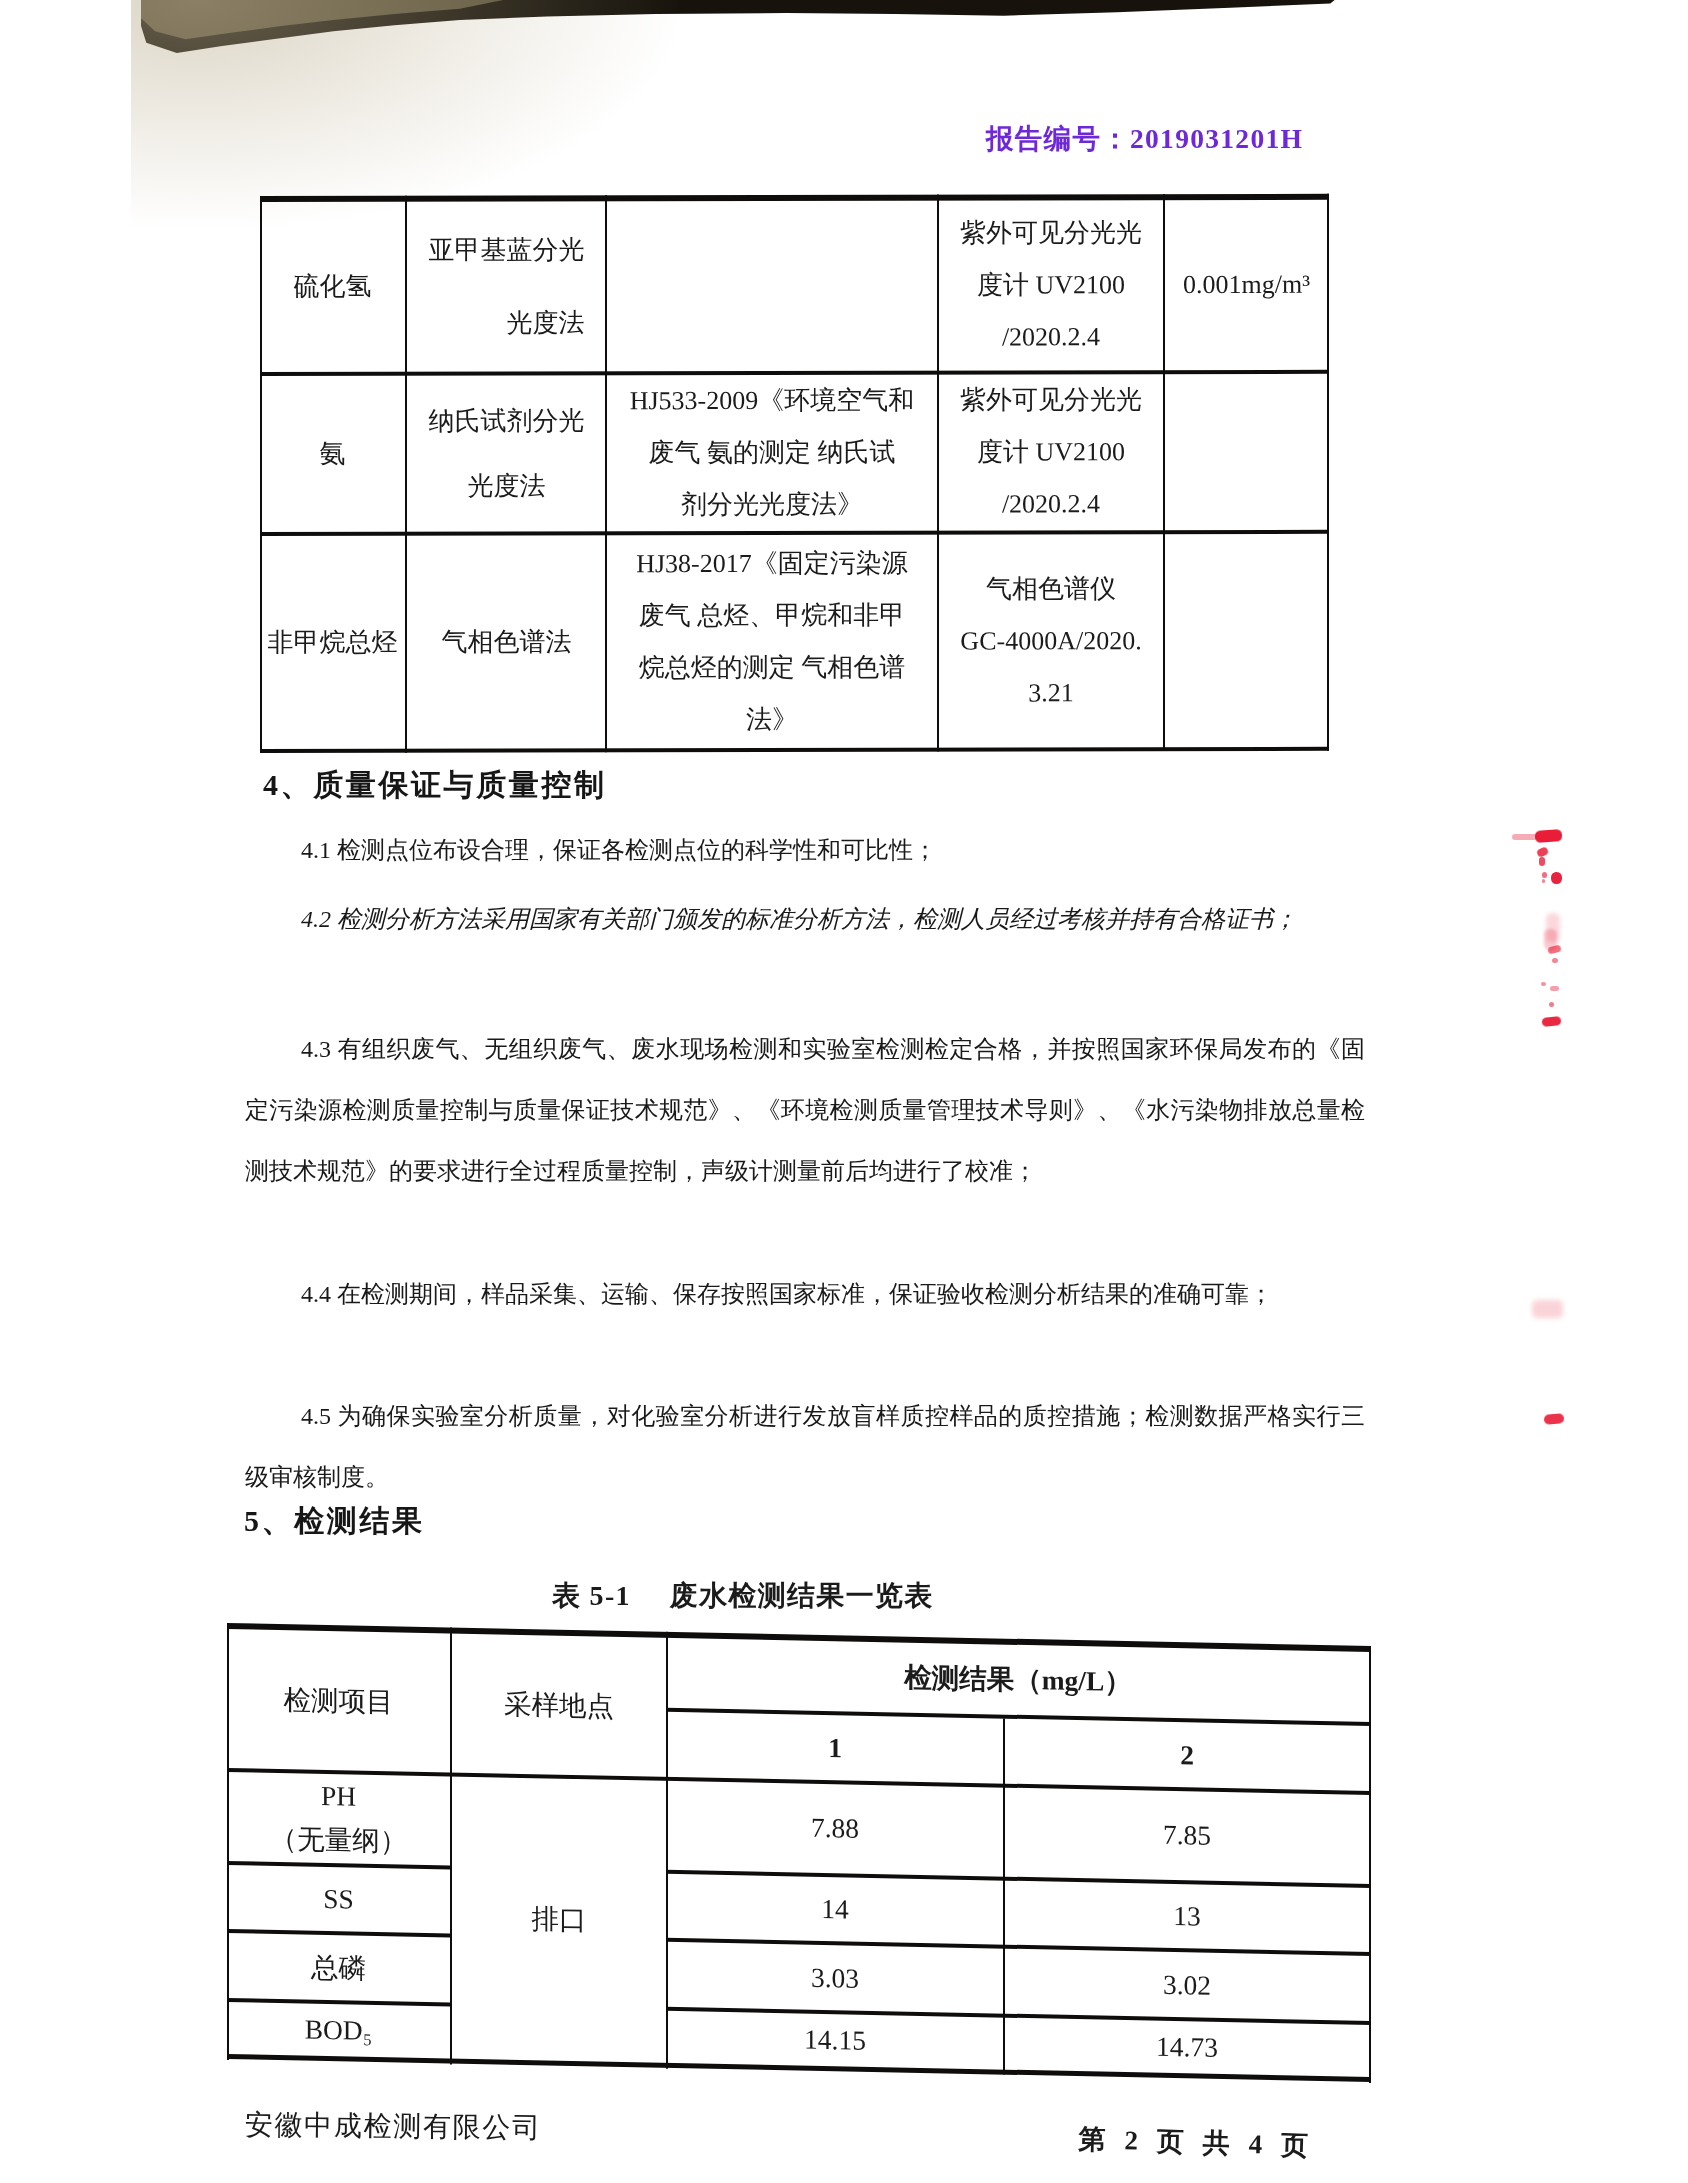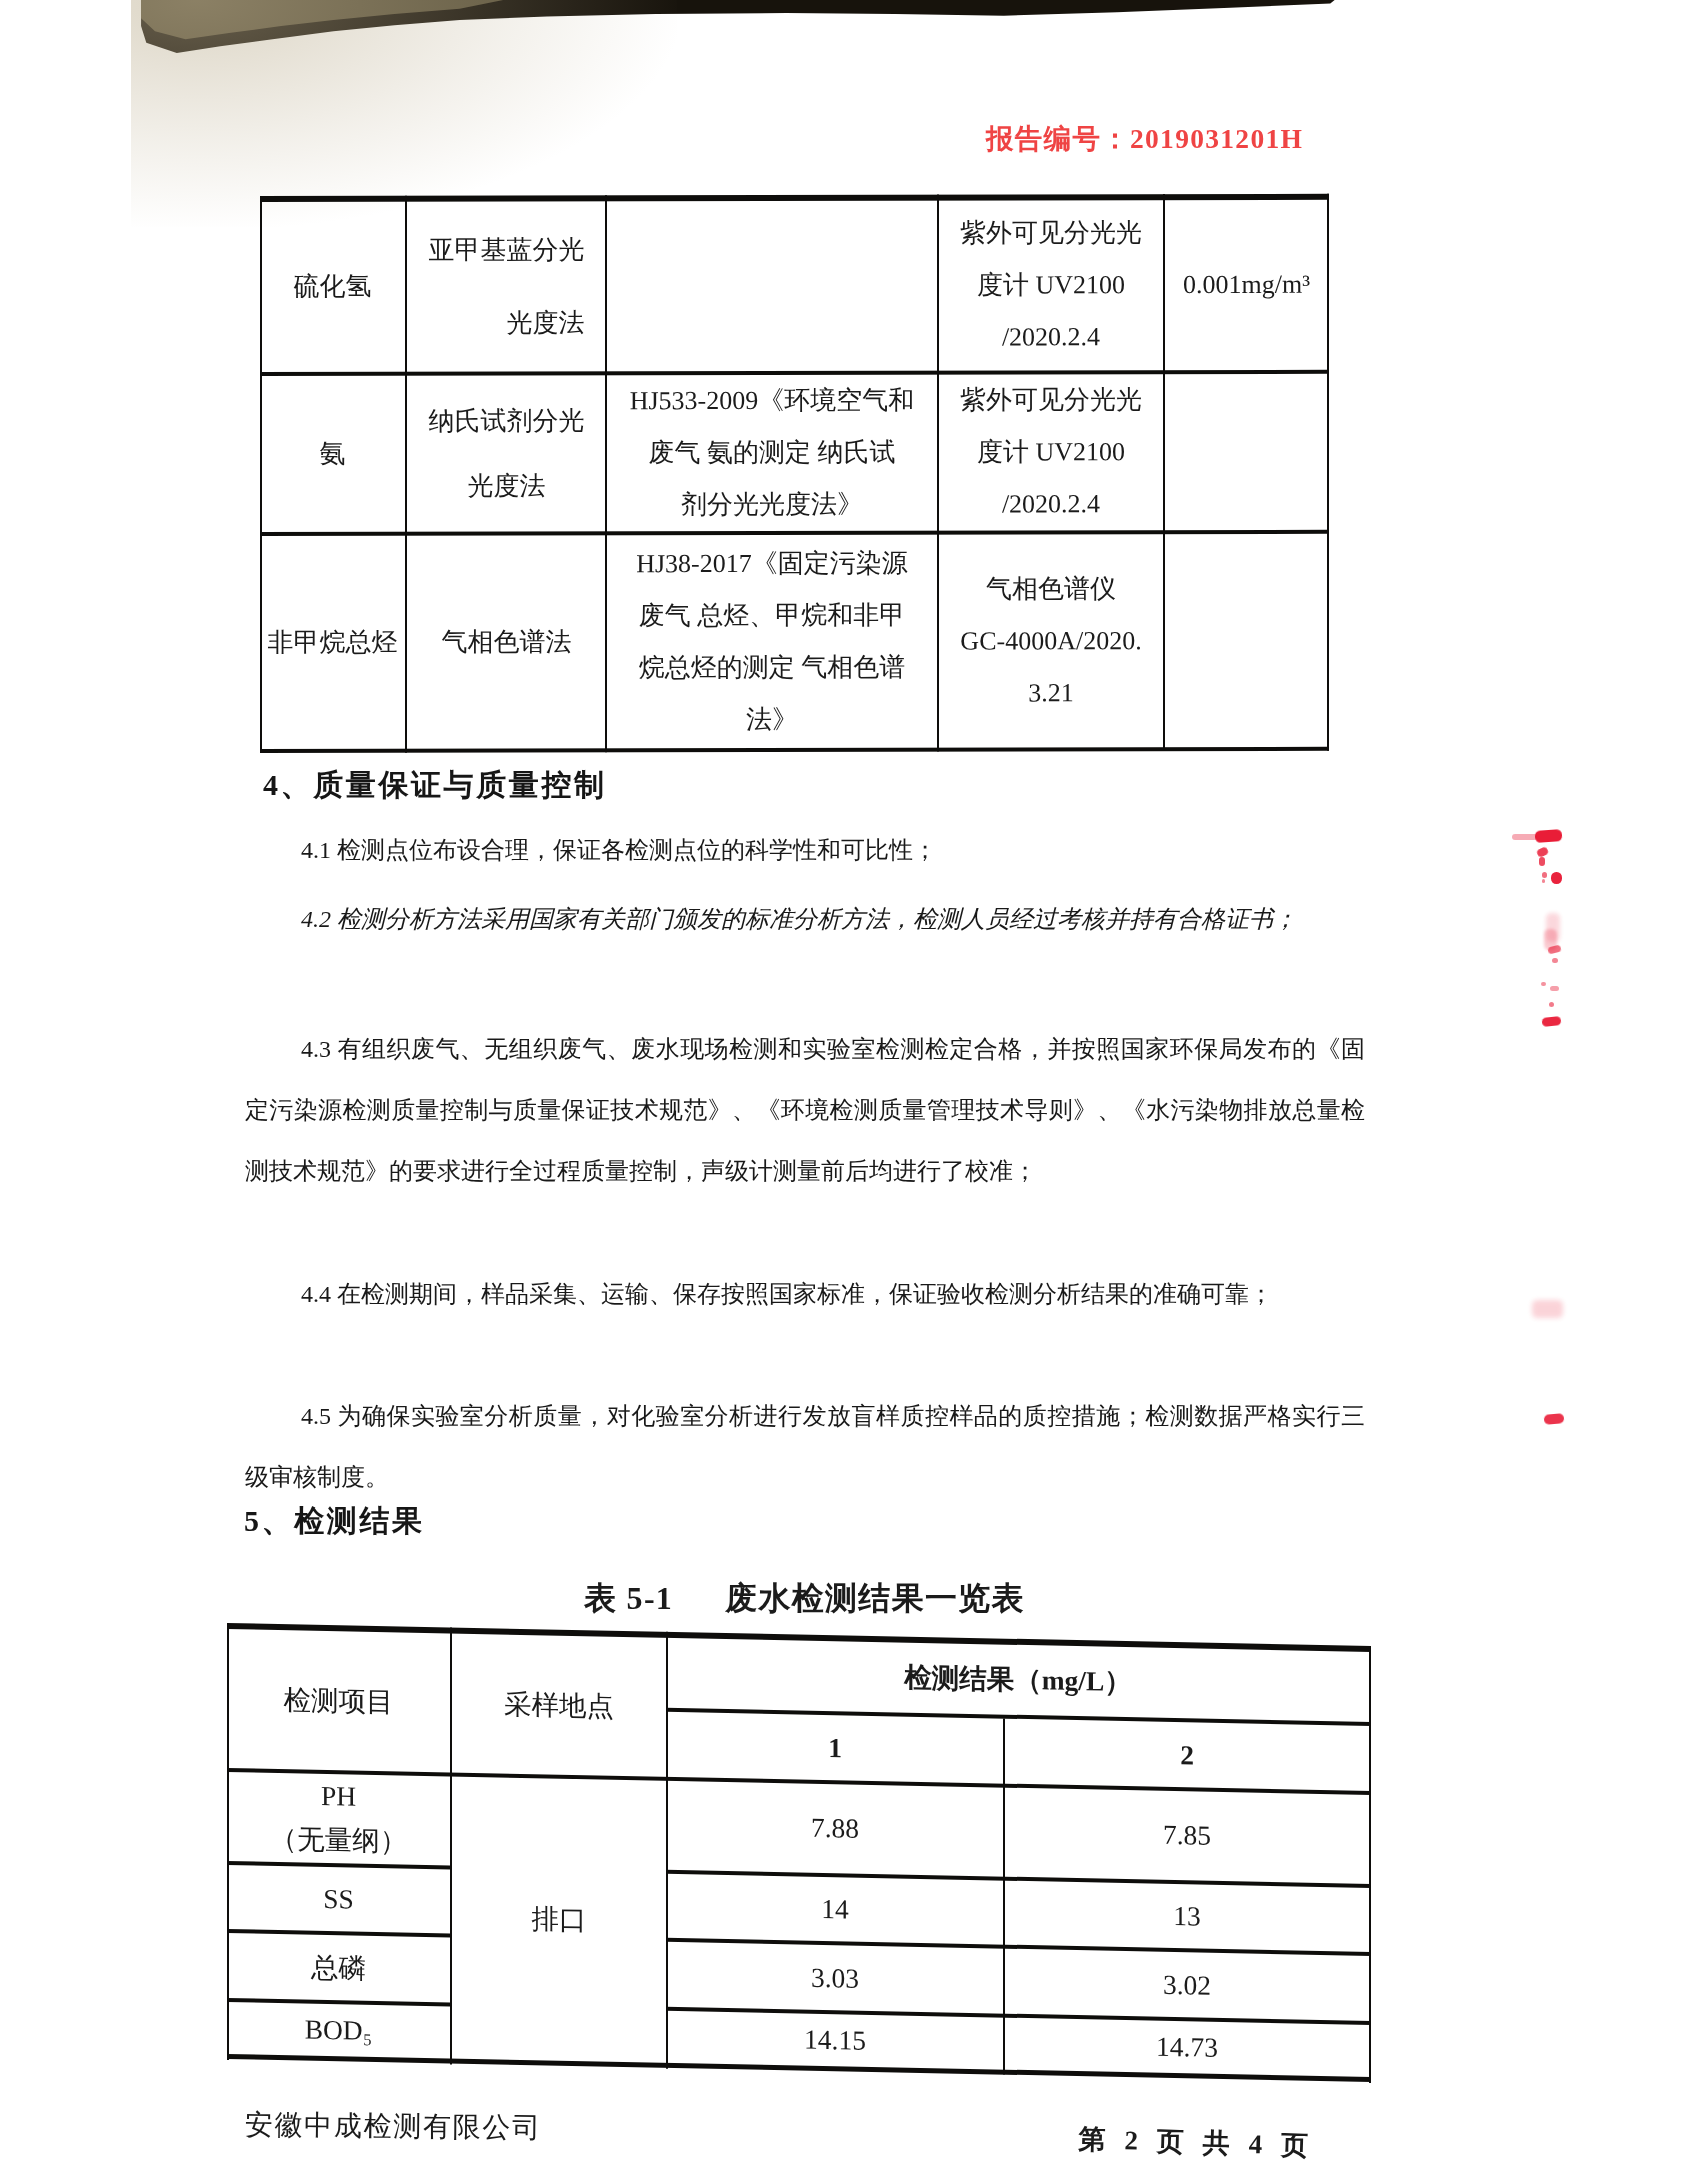--- a/index.html
+++ b/index.html
@@ -34,21 +34,21 @@
 </style>
 </head>
 <body>
 
 <svg class="abs" style="left:0;top:0;" width="1689" height="74" viewBox="0 0 3868 170">
   <polygon fill="#17130c" points="318,0 3060,0 3050,8 2820,18 2560,28 2300,36 2050,32 1800,30 1500,32 1250,38 1050,46 900,58 760,72 620,90 500,106 400,122 330,98 318,60"></polygon>
   <polygon fill="#7a7052" opacity="0.7" points="318,0 1150,0 1050,20 900,32 760,46 640,60 520,76 420,90 350,72 318,42"></polygon>
 </svg>
 <div class="abs" id="corner-shade"></div>
 
-<div class="abs" style="left:986px;top:121px;font-size:27.5px;font-weight:bold;letter-spacing:1.3px;color:#ef4444;">报告编号：2019031201H</div>
+<div class="abs" style="left:986px;top:121px;font-size:27.5px;font-weight:bold;letter-spacing:1.3px;color:#6d28d9;">报告编号：2019031201H</div>
 
 <div class="abs" id="method-table" style="left:260px;top:196px;width:1069px;height:557px;transform:skewY(-0.12deg);transform-origin:0 0;">
 
   <div class="hline" style="left:0;top:0;width:1069px;height:5.7px;"></div>
   <div class="hline" style="left:0;top:176px;width:1069px;height:3.9px;"></div>
   <div class="hline" style="left:0;top:336px;width:1069px;height:3.9px;"></div>
   <div class="hline" style="left:0;top:553px;width:1069px;height:4.4px;"></div>
 
   <div class="vline" style="left:0;top:0;width:2.2px;height:557px;"></div>
   <div class="vline" style="left:145px;top:0;width:2.2px;height:557px;"></div>
@@ -88,21 +88,21 @@
 
 <div class="heading" style="top:765px;margin-left:19px;">4、质量保证与质量控制</div>
 <p class="para" style="top:820px;margin:0;">4.1 检测点位布设合理，保证各检测点位的科学性和可比性；</p>
 <p class="para" style="top:889px;margin:0;font-style:italic;">4.2 检测分析方法采用国家有关部门颁发的标准分析方法，检测人员经过考核并持有合格证书；</p>
 <p class="para" style="top:1019px;margin:0;">4.3 有组织废气、无组织废气、废水现场检测和实验室检测检定合格，并按照国家环保局发布的《固定污染源检测质量控制与质量保证技术规范》、《环境检测质量管理技术导则》、《水污染物排放总量检测技术规范》的要求进行全过程质量控制，声级计测量前后均进行了校准；</p>
 <p class="para" style="top:1264px;margin:0;">4.4 在检测期间，样品采集、运输、保存按照国家标准，保证验收检测分析结果的准确可靠；</p>
 <p class="para" style="top:1386px;margin:0;">4.5 为确保实验室分析质量，对化验室分析进行发放盲样质控样品的质控措施；检测数据严格实行三级审核制度。</p>
 
 <div class="heading" style="top:1501px;">5、检测结果</div>
 
-<div class="abs" style="left:552px;top:1577px;font-size:32px;font-weight:bold;display:flex;gap:52px;letter-spacing:1.3px;margin-left:32px;">
+<div class="abs" style="left:552px;top:1577px;font-size:28px;font-weight:bold;display:flex;gap:39px;letter-spacing:1.3px;">
   <span>表 5-1</span>
   <span>废水检测结果一览表</span>
 </div>
 
 <div class="abs" id="result-table" style="left:227px;top:1623px;width:1144px;height:437px;transform:skewY(1.15deg);transform-origin:0 0;">
 
   <div class="hline" style="left:0;top:0;width:1144px;height:5.7px;"></div>
   <div class="hline" style="left:439px;top:76px;width:705px;height:3.9px;"></div>
   <div class="hline" style="left:0;top:145px;width:1144px;height:3.9px;"></div>
   <div class="hline" style="left:0;top:238px;width:223px;height:3.9px;"></div>

